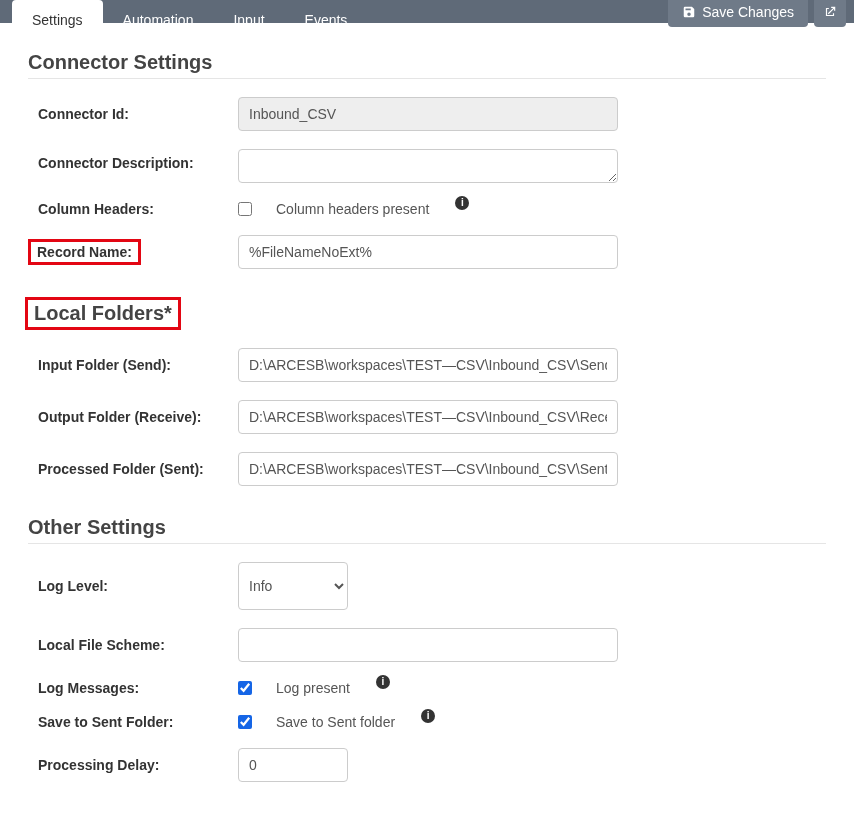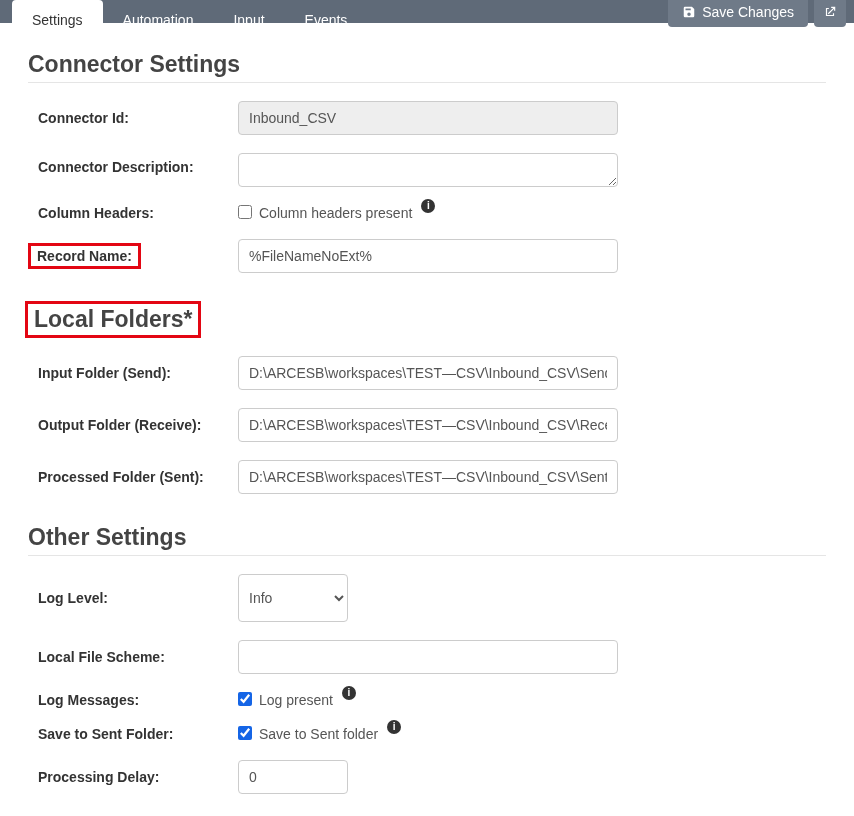--- a/index.html
+++ b/index.html
@@ -57,21 +57,21 @@
     text-align: center;
   }
   .btn.icon-only { padding: 6px 9px; }
   .icon-svg { width: 14px; height: 14px; fill: currentColor; display: block; }
 
   
   .content {
     padding: 18px 28px 30px 28px;
   }
   .section-title {
-    font-size: 23px;
+    font-size: 20px;
     font-weight: 600;
     color: #444;
     margin-top: 10px;
     margin-bottom: 4px;
   }
   .section-rule {
     border: none;
     border-top: 1px solid #e5e5e5;
     margin-bottom: 18px;
   }
@@ -125,22 +125,22 @@
     height: 48px;
     padding: 4px 6px;
     border: 1px solid #ccc;
     border-radius: 4px;
     font-size: 14px;
     color: #555;
     background: #fff;
   }
   .checkbox-wrap {
     display: flex;
-    align-items: flex-start;
-    gap: 7px;
+    align-items: center;
+    gap: 24px;
     position: relative;
   }
   input[type="checkbox"].cb {
     width: 14px;
     height: 14px;
     accent-color: #1565e6;
   }
   .cb-label {
     color: #555;
   }

